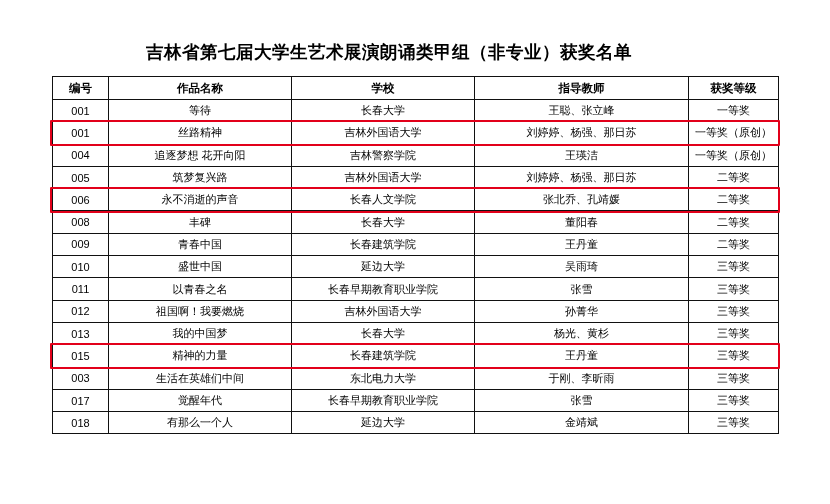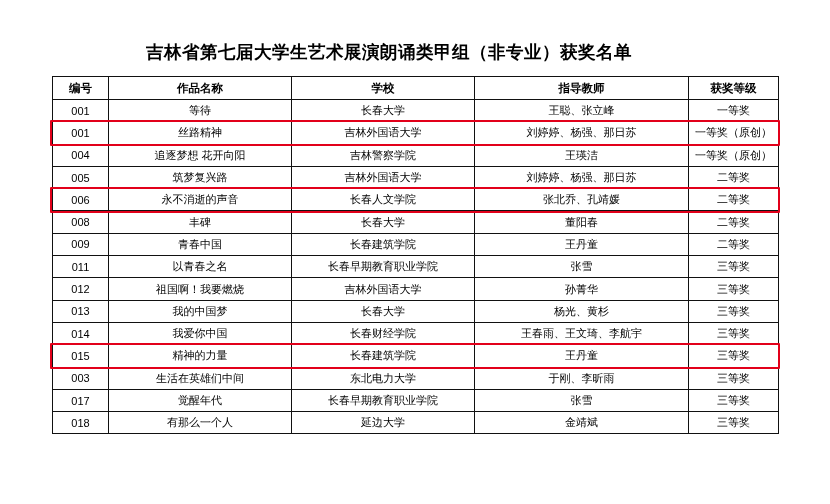--- a/index.html
+++ b/index.html
@@ -139,45 +139,45 @@
           <td>二等奖</td>
         </tr>
         <tr>
           <td>009</td>
           <td>青春中国</td>
           <td>长春建筑学院</td>
           <td>王丹童</td>
           <td>二等奖</td>
         </tr>
         <tr>
+          <td>010</td>
+          <td>盛世中国</td>
+          <td>延边大学</td>
+          <td>吴雨琦</td>
+          <td>三等奖</td>
+        </tr>
+        <tr>
           <td>011</td>
           <td>以青春之名</td>
           <td>长春早期教育职业学院</td>
           <td>张雪</td>
           <td>三等奖</td>
         </tr>
         <tr>
           <td>012</td>
           <td>祖国啊！我要燃烧</td>
           <td>吉林外国语大学</td>
           <td>孙菁华</td>
           <td>三等奖</td>
         </tr>
         <tr>
           <td>013</td>
           <td>我的中国梦</td>
           <td>长春大学</td>
           <td>杨光、黄杉</td>
-          <td>三等奖</td>
-        </tr>
-        <tr>
-          <td>014</td>
-          <td>我爱你中国</td>
-          <td>长春财经学院</td>
-          <td>王春雨、王文琦、李航宇</td>
           <td>三等奖</td>
         </tr>
         <tr>
           <td>015</td>
           <td>精神的力量</td>
           <td>长春建筑学院</td>
           <td>王丹童</td>
           <td>三等奖</td>
         </tr>
         <tr>

